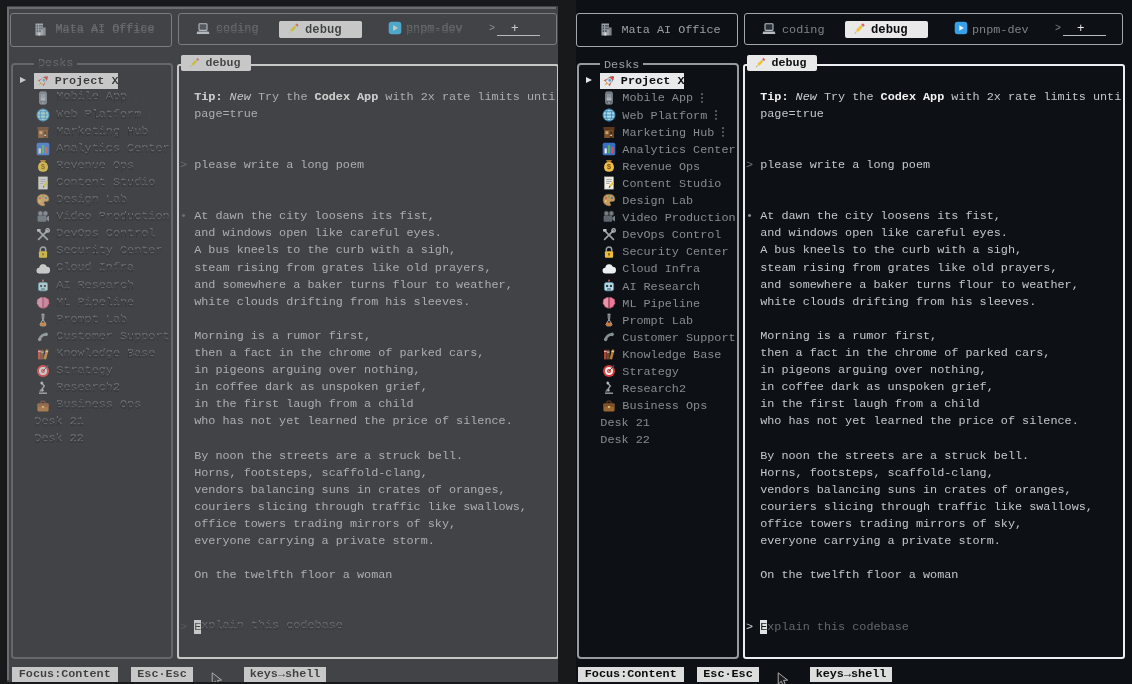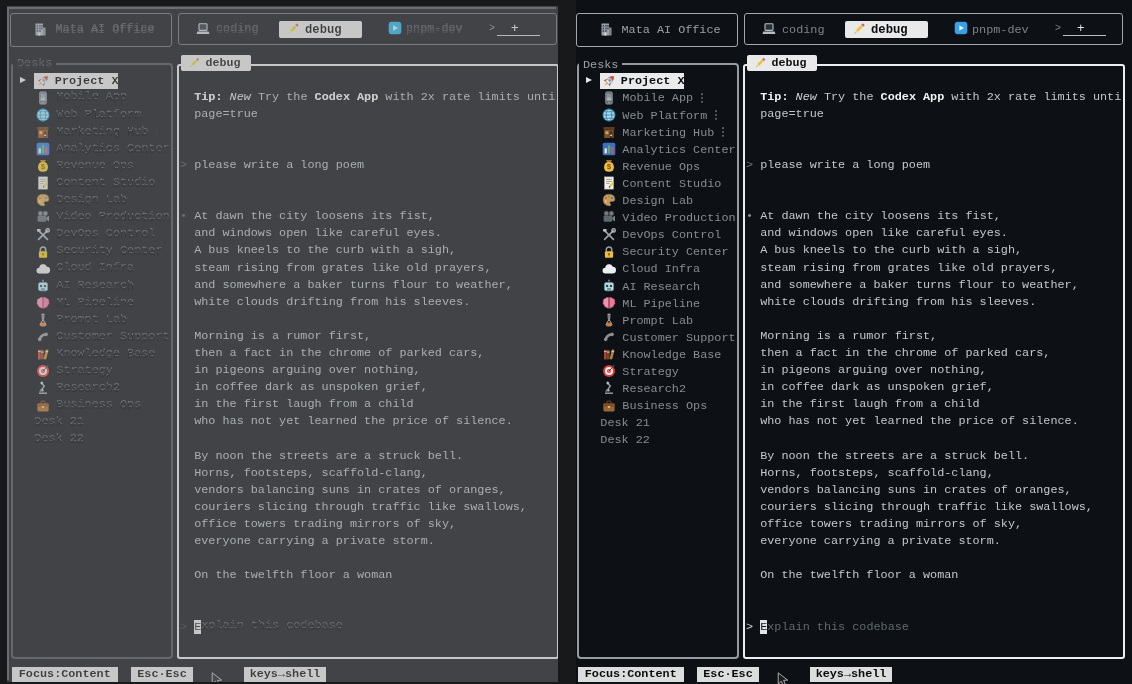--- a/index.html
+++ b/index.html
@@ -18,21 +18,21 @@
 .toplbl { position:absolute; top:8.5px; color:#7d8388; white-space:nowrap; }
 .dtab { position:absolute; left:100px; top:7px; width:83px; height:16.5px;
   background:#e9e9e9; border-radius:2px; }
 .dtic { position:absolute; left:7px; top:1px; }
 .dtxt { position:absolute; left:26px; top:1.5px; color:#0a0c0e; font-weight:bold; font-size:12.2px; }
 .plusgt { position:absolute; left:310px; top:9px; color:#7d8388; font-size:10px; }
 .plus { position:absolute; left:332px; top:7.5px; color:#e8e8e8; font-size:12.5px; }
 .plusline { position:absolute; left:318px; top:20.6px; width:43px; height:1.2px; background:#b9bec3; }
 .sidebar { position:absolute; left:11px; top:63px; width:161.5px; height:596px;
   border:2px solid #959ba0; border-radius:4px; }
-.desks { position:absolute; left:0; top:-7.5px; color:#9aa0a5; background:#0d1014; padding:0 4px; }
+.desks { position:absolute; left:21px; top:-7.5px; color:#9aa0a5; background:#0d1014; padding:0 4px; }
 .srow { position:absolute; left:0; width:159px; height:17.1px; }
 .selbg { position:absolute; left:20.8px; top:0.4px; width:84.5px; height:15.6px; background:#e9eaeb; }
 .arrow { position:absolute; left:7.4px; top:4.2px; width:0; height:0;
   border-left:6.5px solid #e4e7e9; border-top:3.8px solid transparent; border-bottom:3.8px solid transparent; }
 .sic { position:absolute; left:22.8px; top:1px; }
 .slbl { position:absolute; top:1.8px; color:#868c91; white-space:nowrap; }
 .slbl.sel { color:#0a0c0e; font-weight:bold; }
 .suf { position:absolute; top:2.5px; }
 .pane { position:absolute; left:177px; top:63.5px; width:382px; height:595.5px;
   border:2px solid #eceff1; border-radius:3px; }

